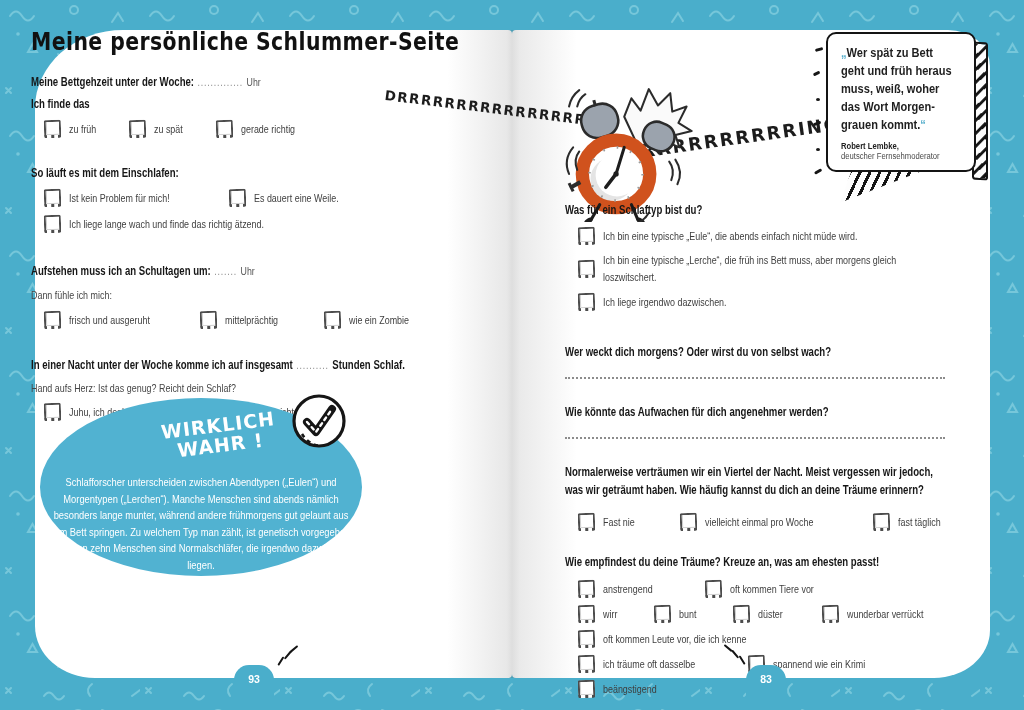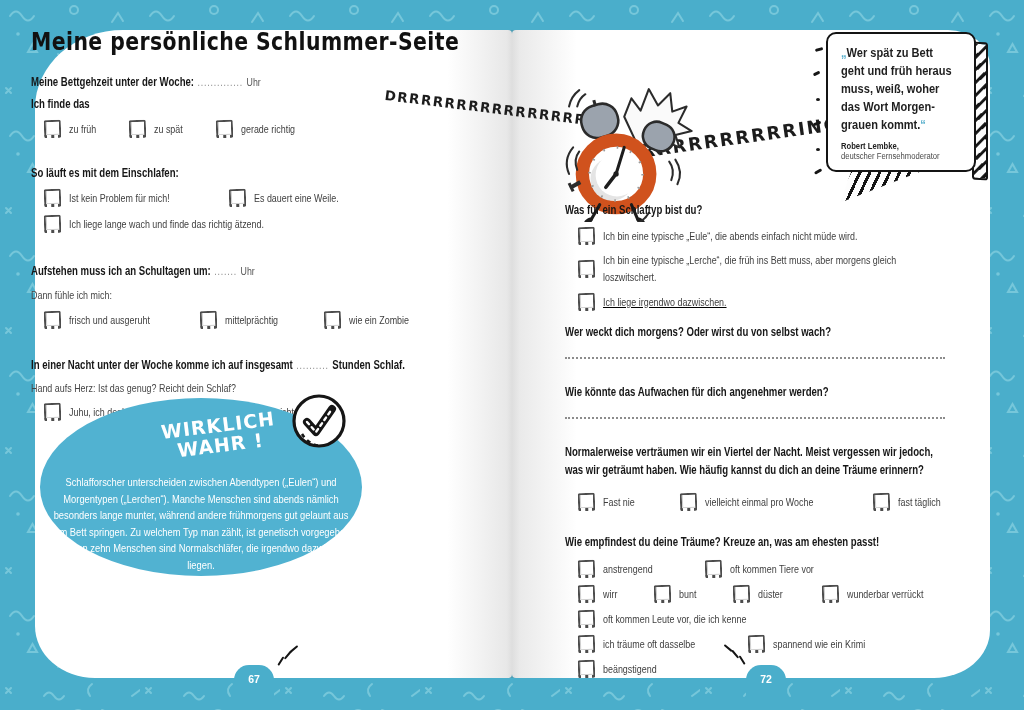--- a/index.html
+++ b/index.html
@@ -282,21 +282,21 @@
         <span class="box"></span>
         <span class="lbl">Ich bin eine typische „Eule“, die abends einfach nicht müde wird.</span>
       </div>
     </div>
     <div class="opts top" style="margin-bottom:7px;">
       <div class="opt top">
         <span class="box" style="margin-top:1px;"></span>
         <span class="lbl wrap">Ich bin eine typische „Lerche“, die früh ins Bett muss, aber morgens gleich loszwitschert.</span>
       </div>
     </div>
-    <div class="opts" style="margin-bottom:14px;text-decoration:underline;">
+    <div class="opts" style="margin-bottom:34px;">
       <div class="opt">
         <span class="box"></span>
         <span class="lbl">Ich liege irgendwo dazwischen.</span>
       </div>
     </div>
 
     <span class="h" style="margin-bottom:17px;">Wer weckt dich morgens? Oder wirst du von selbst wach?</span>
     <div class="dotline" style="margin-bottom:26px;"></div>
 
     <span class="h" style="margin-bottom:17px;">Wie könnte das Aufwachen für dich angenehmer werden?</span>
@@ -365,24 +365,24 @@
     </div>
     <div class="opts">
       <div class="opt">
         <span class="box"></span>
         <span class="lbl">beängstigend</span>
       </div>
     </div>
   </div>
 
   <div class="bump" style="left:234px;">
-    <span>67</span>
+    <span>93</span>
   </div>
   <div class="bump" style="left:746px;">
-    <span>72</span>
+    <span>83</span>
   </div>
   <div class="fan">
     <i style="left:276px;top:660px;transform:rotate(-58deg);"></i>
     <i style="left:283px;top:654px;transform:rotate(-50deg);"></i>
     <i style="left:289px;top:648px;transform:rotate(-40deg);"></i>
   </div>
   <div class="fan">
     <i style="left:737px;top:659px;transform:rotate(58deg);"></i>
     <i style="left:730px;top:653px;transform:rotate(50deg);"></i>
     <i style="left:723px;top:647px;transform:rotate(40deg);"></i>

